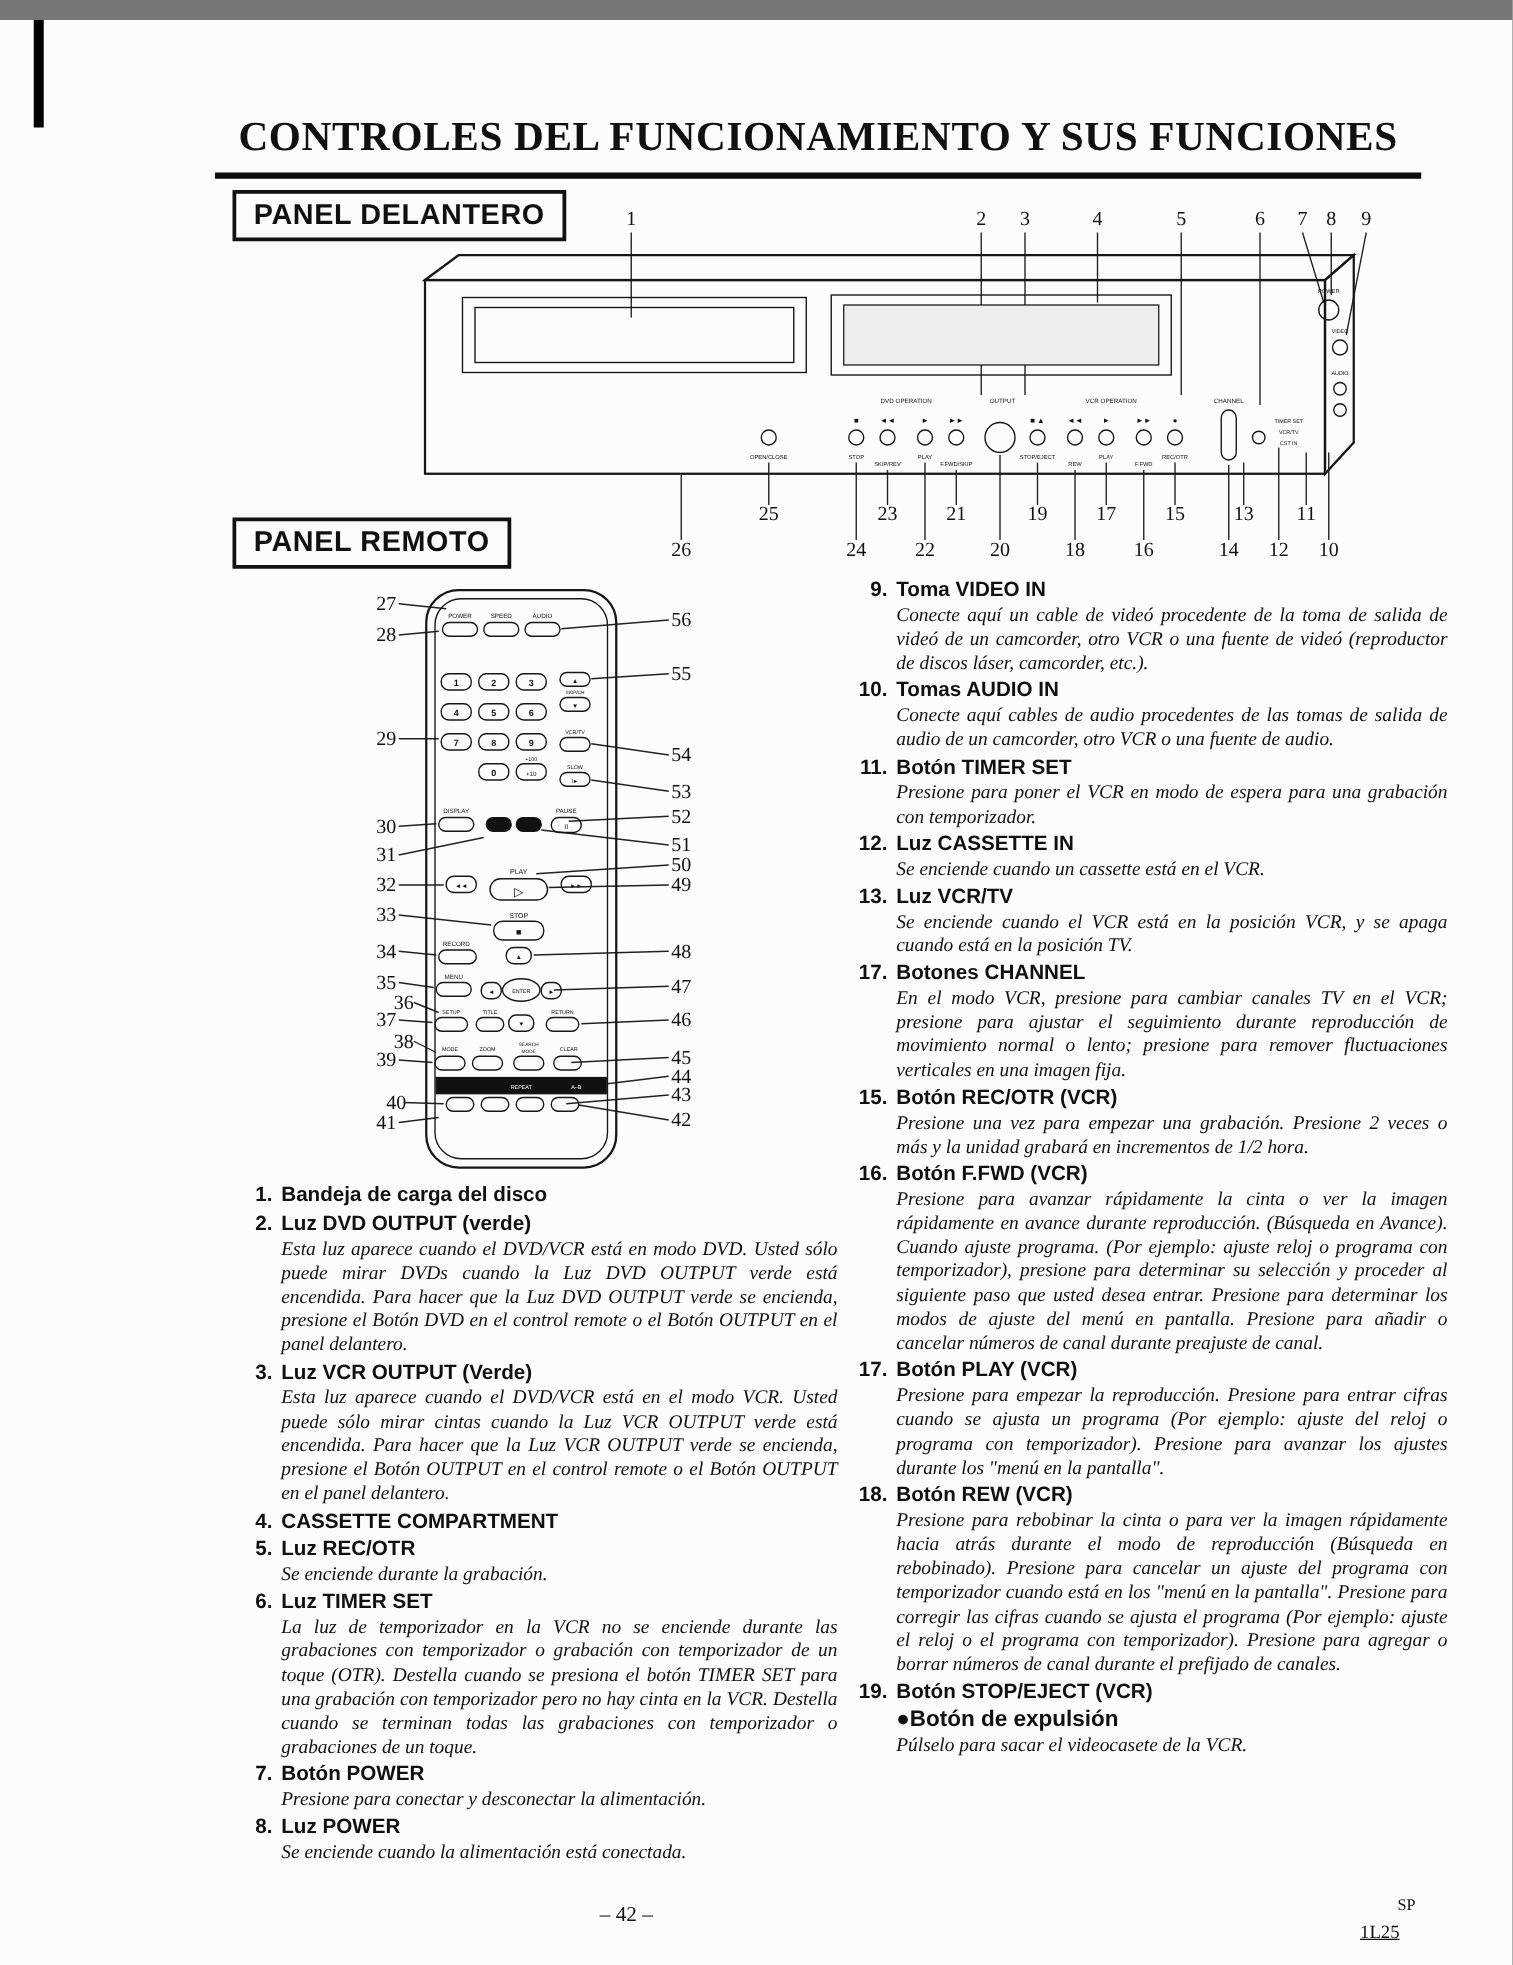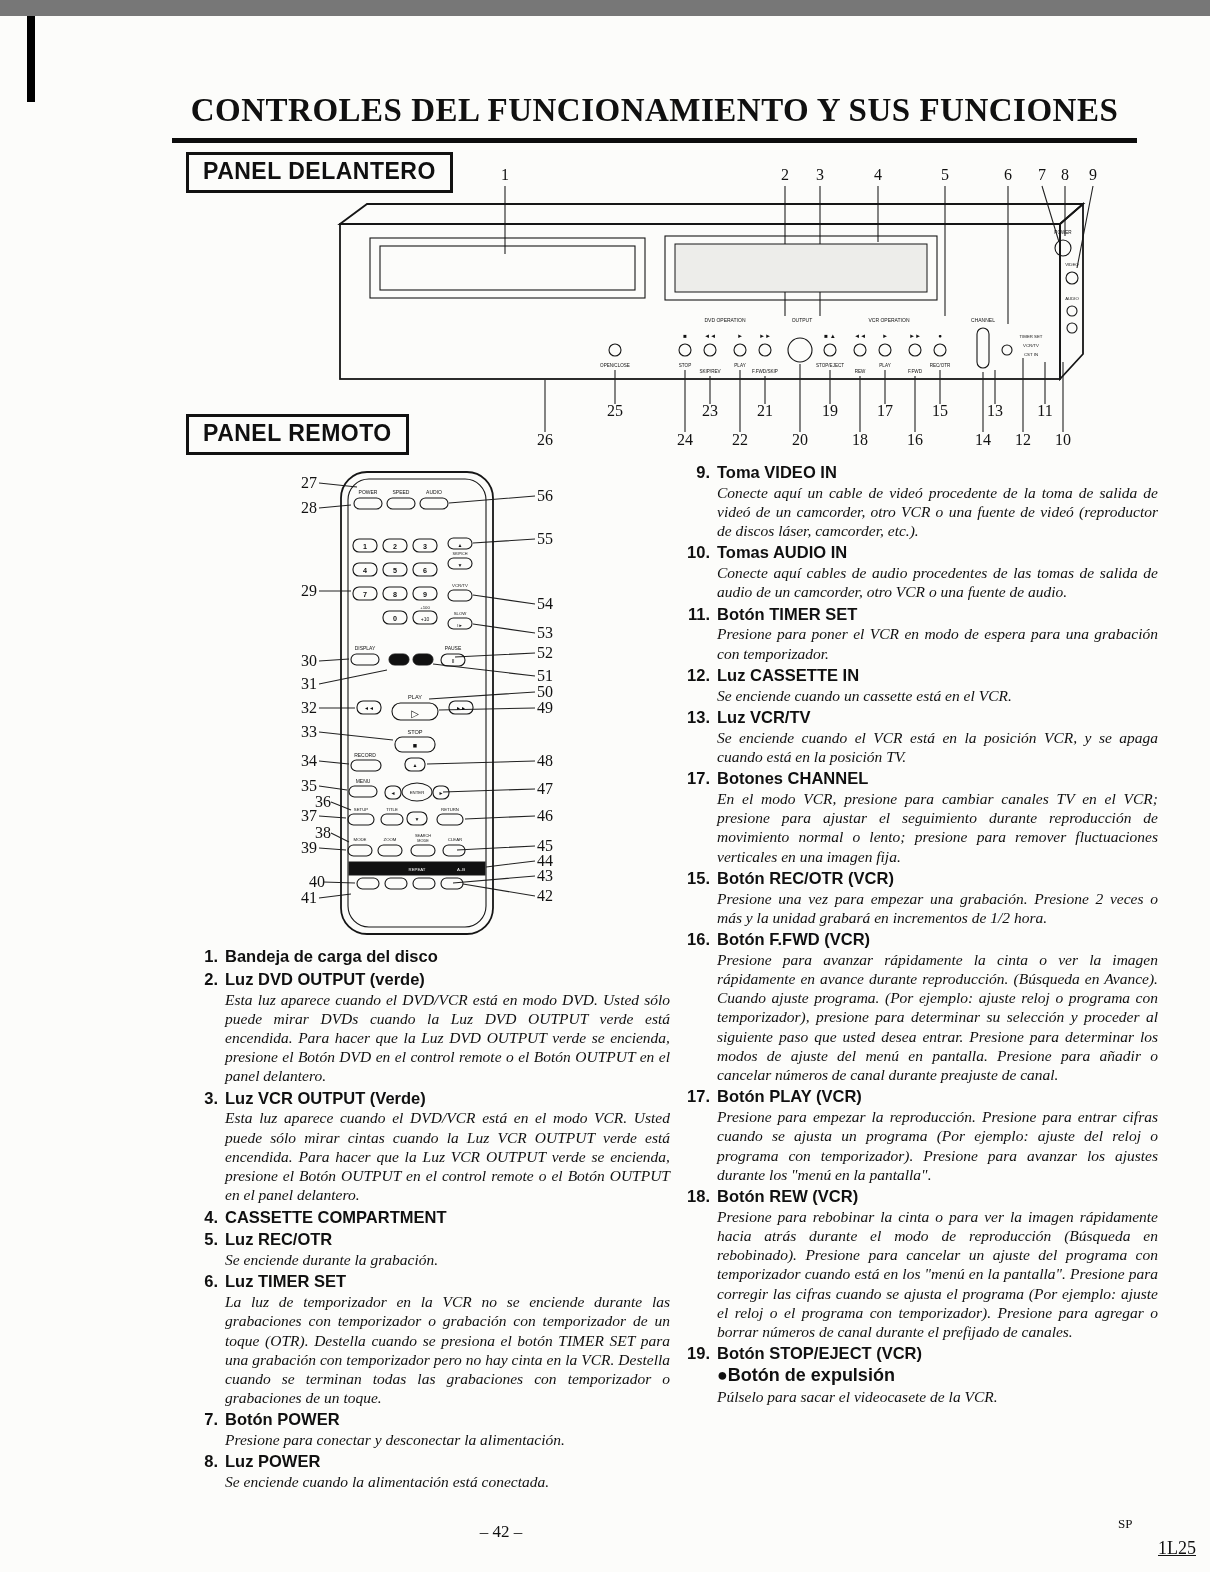--- a/index.html
+++ b/index.html
@@ -23,21 +23,21 @@
   .col{position:absolute;}
   #col-left{left:188px;top:930px;width:482px;}
   #col-right{left:680px;top:446px;width:478px;}
   .item{margin-bottom:2px;}
   .item-head{display:flex;font-family:"Liberation Sans",sans-serif;font-weight:bold;font-size:16.5px;line-height:1.26;}
   .item-num{flex:none;width:30px;text-align:right;margin-right:7px;}
   .item-sub{margin-left:37px;font-family:"Liberation Sans",sans-serif;font-weight:bold;font-size:18px;line-height:1.26;}
   .item-body{margin-left:37px;font-family:"Liberation Serif",serif;font-size:15.5px;line-height:1.24;text-align:justify;font-style:italic;}
   .footer-page{position:absolute;top:1506px;left:0;width:1002px;text-align:center;font-size:17px;}
   .footer-sp{position:absolute;top:1500px;left:1118px;font-size:13px;}
-  .footer-code{position:absolute;top:1522px;left:1158px;font-size:18px;text-decoration:underline;}
+  .footer-code{position:absolute;top:1522px;left:1088px;font-size:15px;text-decoration:underline;}
 </style>
 </head>
 <body>
 
 <div id="page">
 
   <div class="artifact"></div>
 
   <div class="title-wrap">CONTROLES DEL FUNCIONAMIENTO Y SUS FUNCIONES</div>
 

